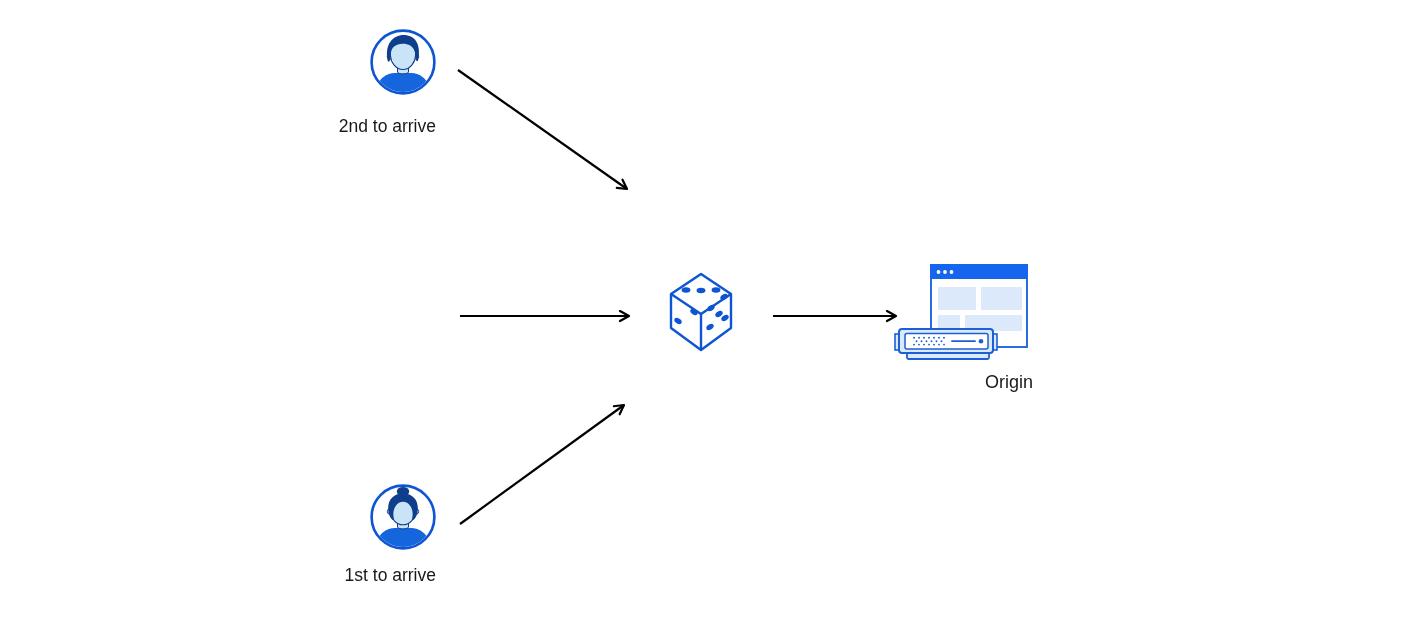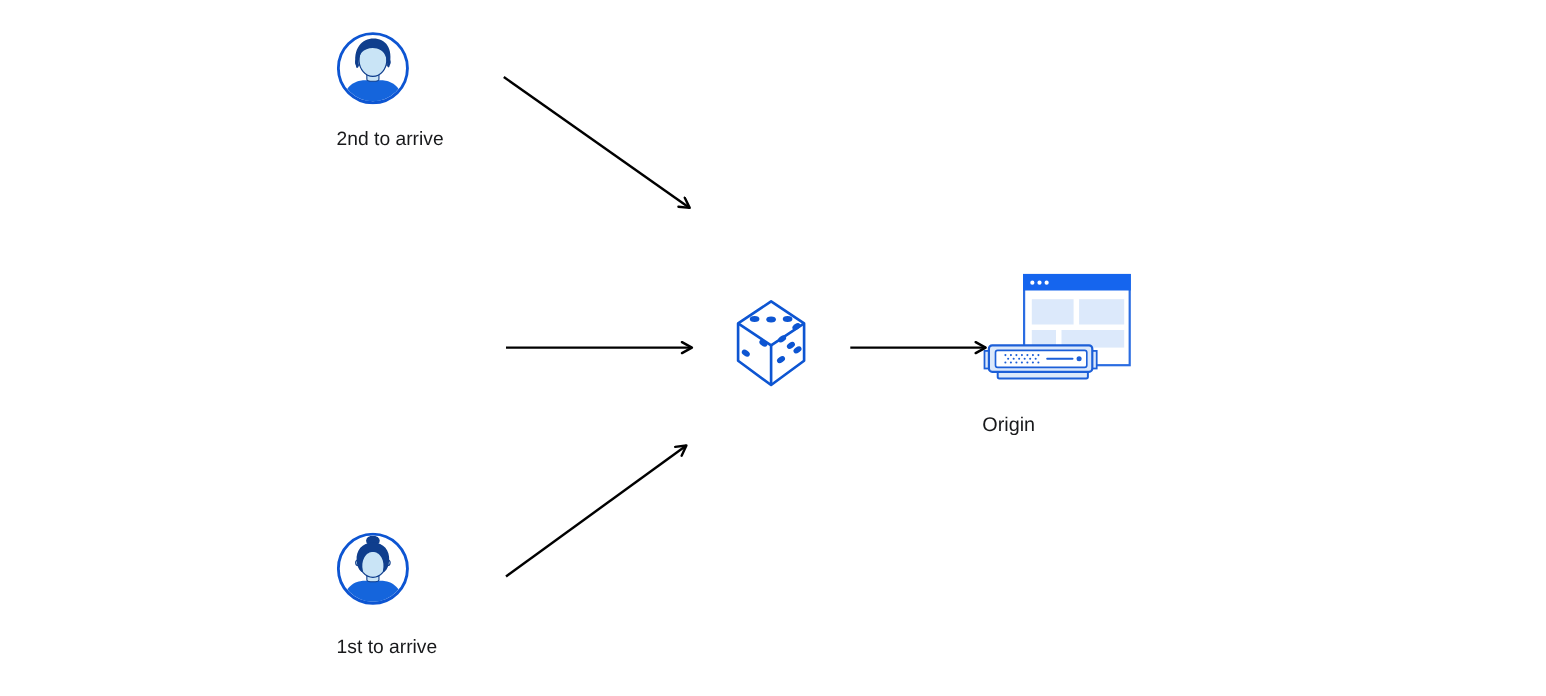--- a/index.html
+++ b/index.html
@@ -8,34 +8,34 @@
     width: 1405px;
     height: 633px;
     background: #ffffff;
     overflow: hidden;
     font-family: "Liberation Sans", "DejaVu Sans", sans-serif;
   }
   .node {
     position: absolute;
     display: flex;
     flex-direction: column;
-    align-items: flex-start;
+    align-items: flex-end;
   }
   .node-label {
     color: #18191b;
     font-size: 17.5px;
     line-height: 1.2;
     white-space: nowrap;
     text-align: center;
   }
   #node-user-2nd { left: 306px; top: 29px;  width: 130px; gap: 21px; }
   #node-user-3rd { left: 305px; top: 256px; width: 130px; gap: 20px; }
-  #node-user-1st { left: 306px; top: 484px; width: 130px; gap: 28px; }
+  #node-user-1st { left: 306px; top: 484px; width: 130px; gap: 15px; }
   #node-dice     { left: 668px; top: 272px; }
-  #node-origin   { left: 893px; top: 244px; width: 140px; gap: 26px; }
+  #node-origin   { left: 893px; top: 259px; width: 140px; gap: 7px; }
   #node-origin .node-label { font-size: 18px; }
   #edges-layer {
     position: absolute;
     left: 0; top: 0;
     width: 1405px; height: 633px;
     pointer-events: none;
   }
 </style>
 </head>
 <body>

